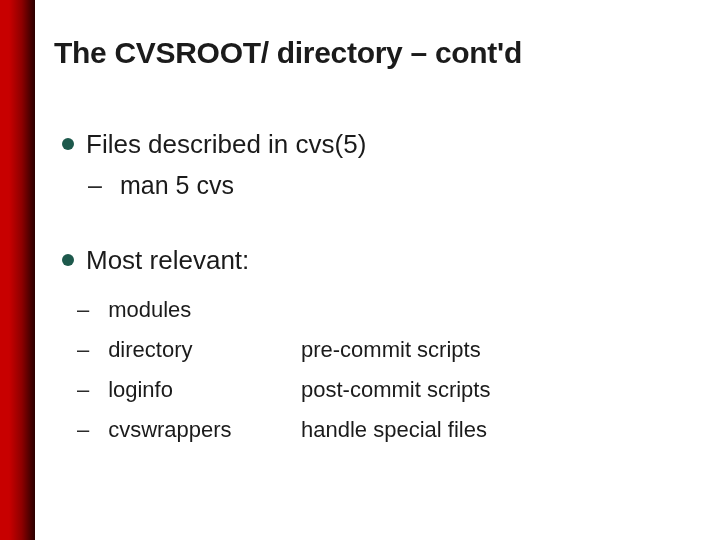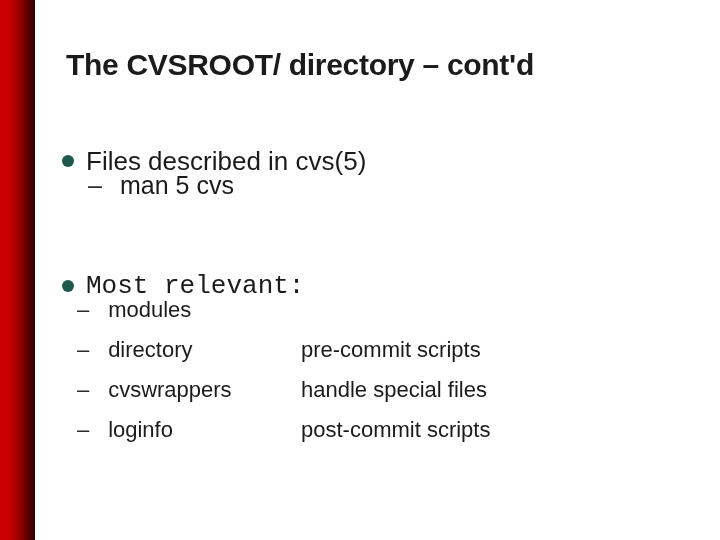--- a/index.html
+++ b/index.html
@@ -26,39 +26,38 @@
       var(--accent-bar-bright, #c80000) 0%,
       var(--accent-bar-bright, #c80000) 26%,
       #8e0000 62%,
       #4c0000 86%,
       var(--accent-bar-dark, #2b0000) 100%);
   }
   .title {
     position: absolute;
     left: 54px;
     top: 36px;
-    margin: 12px;
+    margin: 0;
     font-size: 30px;
     font-weight: bold;
     letter-spacing: -0.3px;
     color: var(--text, #1b1b1b);
     white-space: nowrap;
   }
   .bullet-l1 {
     position: absolute;
     left: 62px;
     display: flex;
     align-items: center;
     height: 34px;
     font-size: 26px;
     white-space: nowrap;
-    margin-top: 17px;
   }
   .bullet-l1.b1 { top: 127px; }
-  .bullet-l1.b2 { top: 252px; font-family: Liberation Mono, monospace; }
+  .bullet-l1.b2 { top: 243px; }
   .dot {
     width: 12px;
     height: 12px;
     border-radius: 50%;
     background: var(--bullet, #1d594c);
     margin-right: 12px;
     flex: 0 0 auto;
   }
   .subline {
     position: absolute;
@@ -128,27 +127,27 @@
       <span class="term-cell">
         <span class="dash">–</span>
         <span>directory</span>
       </span>
       <span class="desc">pre-commit scripts</span>
     </div>
 
     <div class="row">
       <span class="term-cell">
         <span class="dash">–</span>
-        <span>cvswrappers</span>
+        <span>loginfo</span>
       </span>
-      <span class="desc">handle special files</span>
+      <span class="desc">post-commit scripts</span>
     </div>
 
     <div class="row">
       <span class="term-cell">
         <span class="dash">–</span>
-        <span>loginfo</span>
+        <span>cvswrappers</span>
       </span>
-      <span class="desc">post-commit scripts</span>
+      <span class="desc">handle special files</span>
     </div>
 
   </div>
 </div>
 
 </body></html>

